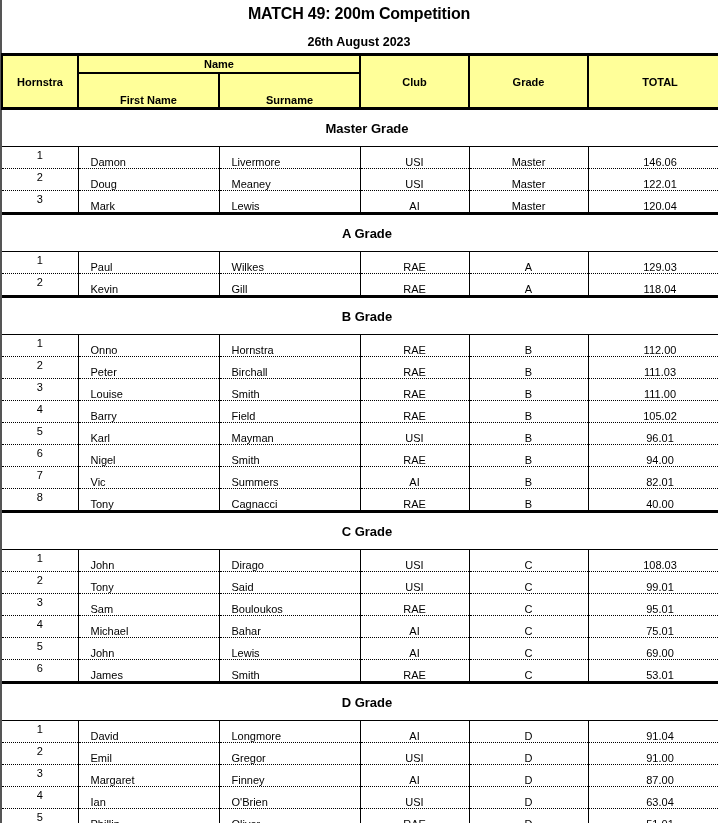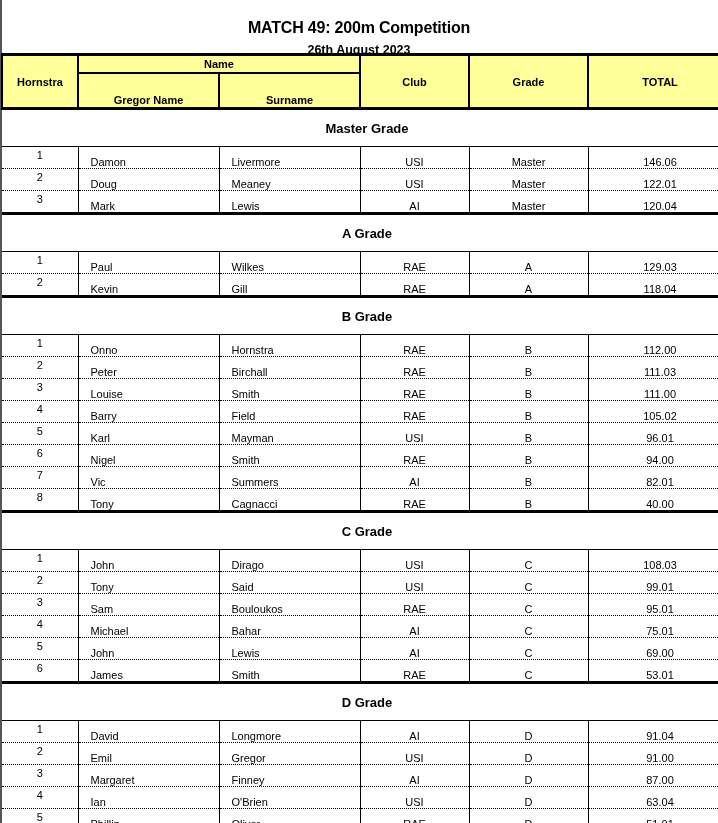--- a/index.html
+++ b/index.html
@@ -5,25 +5,25 @@
     html, body { margin: 0; padding: 0; background: #ffffff; }
     body {
       width: 718px; height: 823px; overflow: hidden; position: relative;
       font-family: "Liberation Sans", sans-serif; color: #000;
     }
     .left-edge {
       position: absolute; left: 0; top: 0; width: 2px; height: 823px; background: #555;
     }
     .title {
       position: absolute; left: 0; top: 5px; width: 718px; text-align: center;
-      font-size: 16px; font-weight: bold; letter-spacing: -0.2px; margin-top: 14px;
+      font-size: 16px; font-weight: bold; letter-spacing: -0.2px;
     }
     .subtitle {
       position: absolute; left: 0; top: 35px; width: 718px; text-align: center;
-      font-size: 12.5px; font-weight: bold; margin-top: 8px;
+      font-size: 12.5px; font-weight: bold;
     }
     table.results {
       position: absolute; left: 1px; top: 53px;
       border-collapse: collapse; table-layout: fixed;
       width: 730px;
       font-size: 11px;
     }
     table.results col.c-pos { width: 76px; }
     table.results col.c-first { width: 141px; }
     table.results col.c-sur { width: 141px; }
@@ -79,21 +79,21 @@
   </colgroup>
   <thead>
     <tr class="hdr hdr-top">
       <th class="rowspan" rowspan="2">Hornstra</th>
       <th colspan="2">Name</th>
       <th class="rowspan" rowspan="2">Club</th>
       <th class="rowspan" rowspan="2">Grade</th>
       <th class="rowspan" rowspan="2">TOTAL</th>
     </tr>
     <tr class="hdr hdr-bot">
-      <th>Gregor Name</th>
+      <th>First Name</th>
       <th>Surname</th>
     </tr>
   </thead>
   <tbody id="results-body">
       <tr class="section first">
         <td colspan="6">Master Grade</td>
       </tr>
       <tr class="data">
         <td class="pos">1</td>
         <td class="first">Damon</td>

